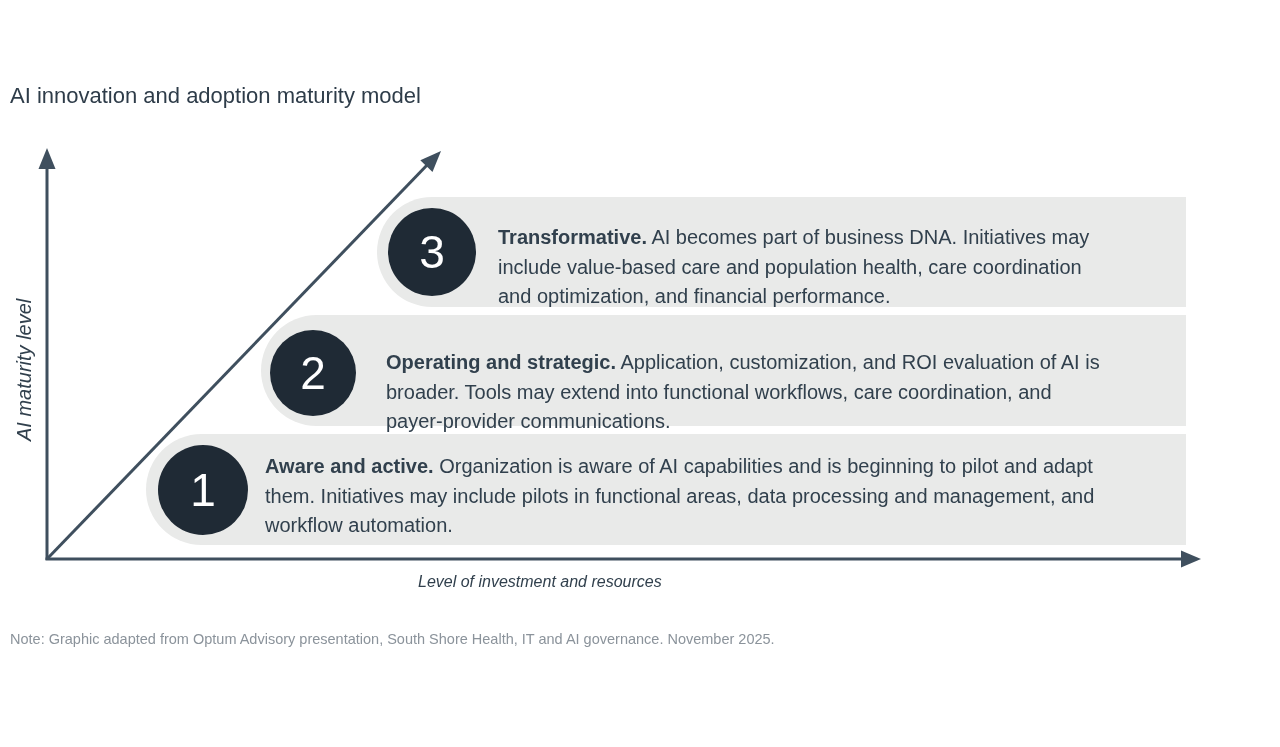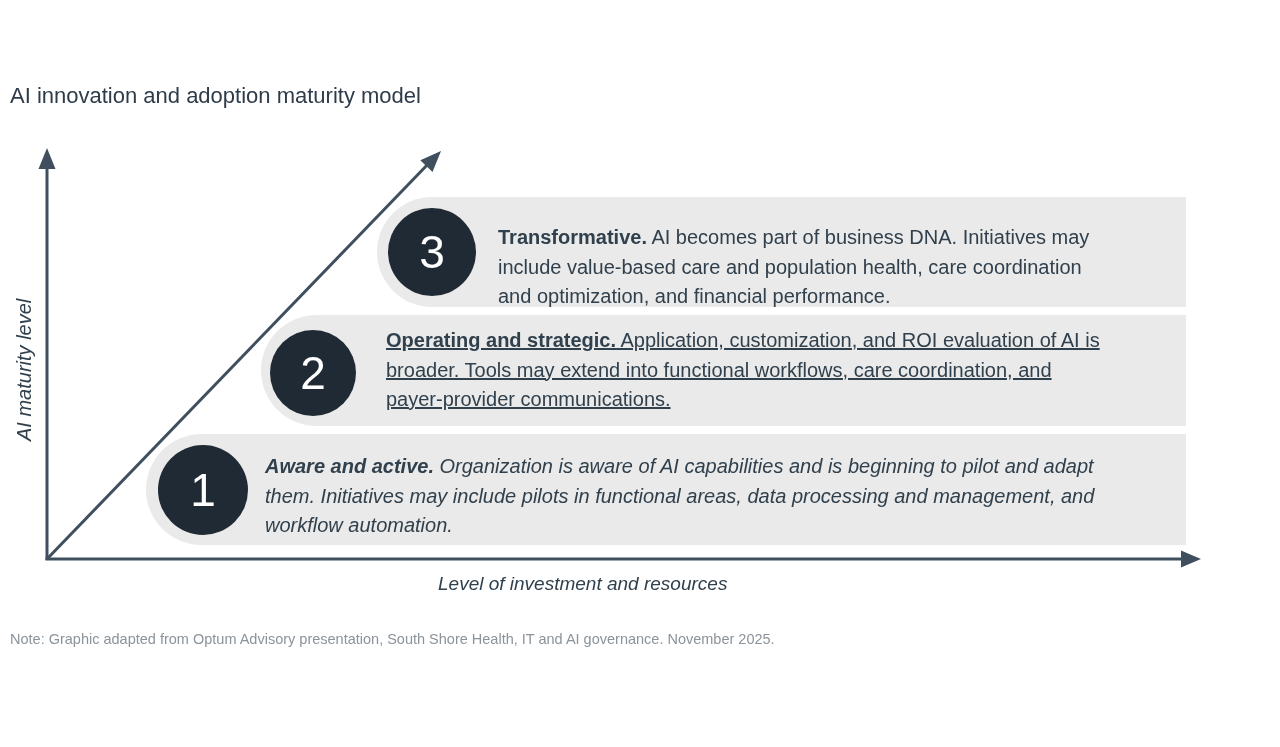--- a/index.html
+++ b/index.html
@@ -37,24 +37,24 @@
     top: 441px;
     transform: rotate(-90deg);
     transform-origin: 0 0;
     font-style: italic;
     font-size: 20px;
     color: var(--text, #31404d);
     white-space: nowrap;
   }
   .x-axis-label {
     position: absolute;
-    left: 438px;
+    left: 418px;
     top: 573px;
     font-style: italic;
-    font-size: 19px;
+    font-size: 16px;
     color: var(--text, #31404d);
     white-space: nowrap;
   }
   .level-box {
     position: absolute;
     background: var(--box-gray, #e9eae9);
     border-radius: 56px 0 0 56px;
   }
   .box-3 { left: 377px; top: 197px; width: 809px; height: 110px; }
   .box-2 { left: 261px; top: 315px; width: 925px; height: 111px; }
@@ -75,22 +75,22 @@
   .badge-1 { left: 158px; top: 445px; width: 90px; height: 90px; }
   .level-text {
     position: absolute;
     font-size: 20px;
     line-height: 29.5px;
     color: var(--text, #31404d);
     white-space: pre-line;
   }
   .level-text b { font-weight: bold; }
   .text-3 { left: 498px; top: 223px; width: 690px; }
-  .text-2 { left: 386px; top: 326px; width: 805px; text-decoration: underline; }
-  .text-1 { left: 265px; top: 452px; width: 930px; font-style: italic; }
+  .text-2 { left: 386px; top: 348px; width: 805px; }
+  .text-1 { left: 265px; top: 452px; width: 930px; }
   .source-note {
     position: absolute;
     left: 10px;
     top: 631px;
     font-size: 14.5px;
     color: var(--note, #8b939b);
     white-space: nowrap;
     text-align: center;
   }
 </style>

